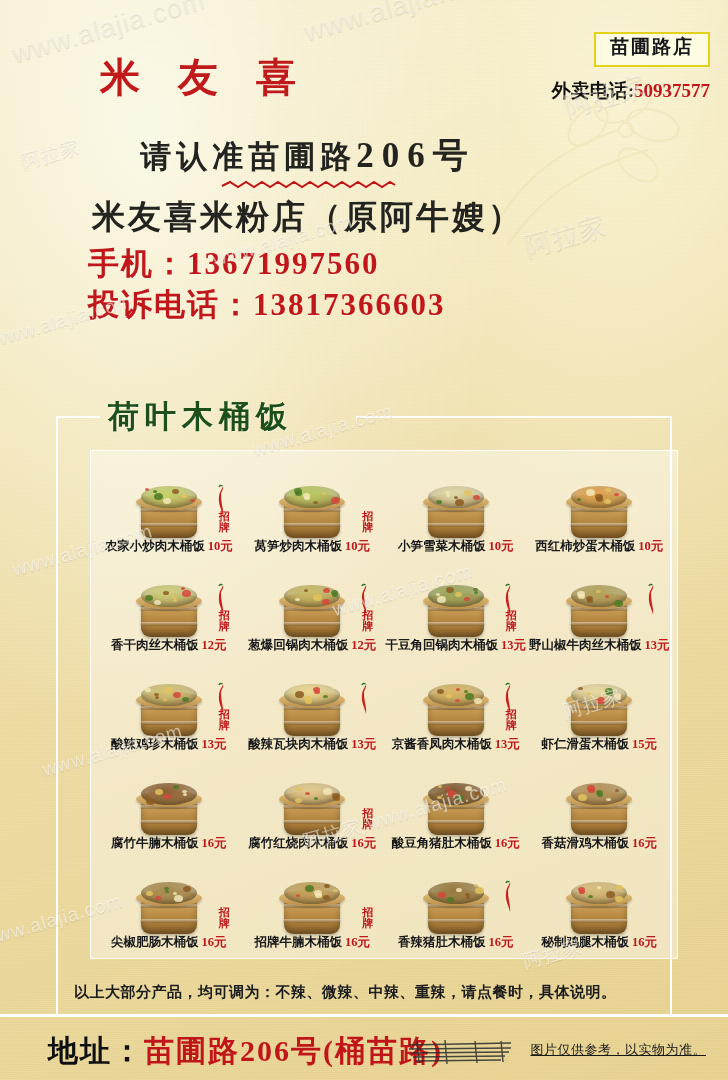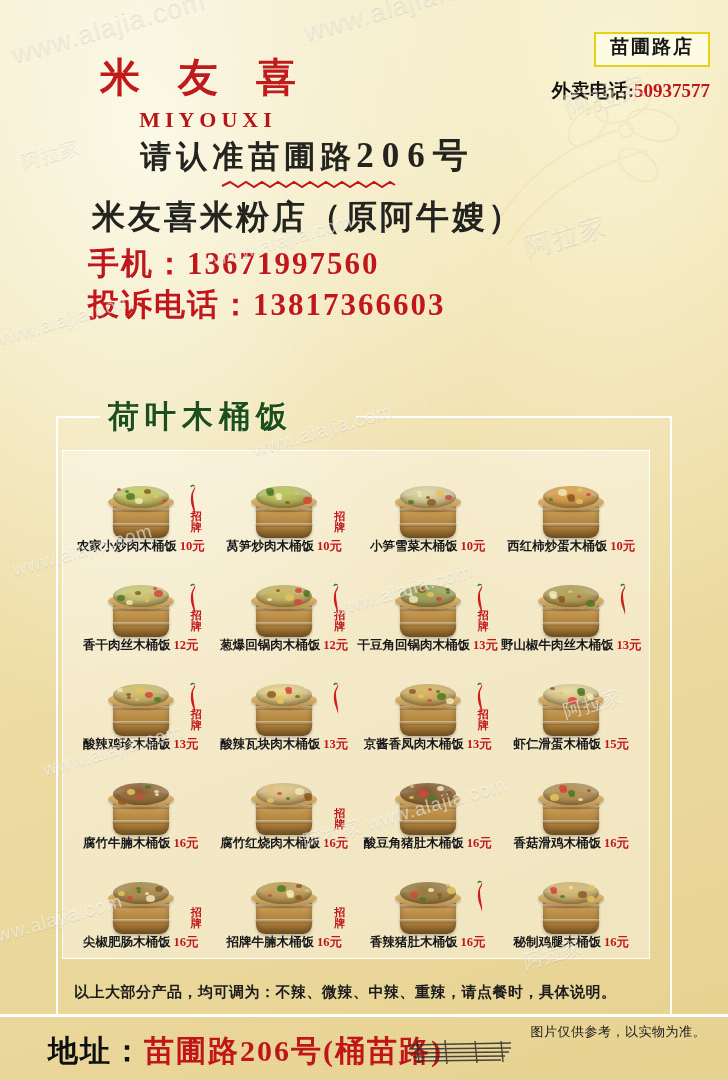--- a/index.html
+++ b/index.html
@@ -214,21 +214,21 @@
     left: 56px;
     width: 616px;
     height: 600px;
     border: 2px solid #ffffff;
     border-top: none;
     box-sizing: border-box;
   }
   .panel-inner {
     position: absolute;
     top: 34px;
-    left: 4px;
+    left: 32px;
     width: 588px;
     background: rgba(255,255,255,0.40);
     border: 1px solid rgba(255,255,255,0.85);
     box-sizing: border-box;
     padding: 8px 6px 4px;
   }
   .grid {
     display: grid;
     grid-template-columns: repeat(4, 1fr);
     row-gap: 0px;
@@ -373,25 +373,26 @@
     font-weight: bold;
     font-size: 30px;
     color: #0e0f10;
     letter-spacing: 2px;
     white-space: nowrap;
   }
   .addr .hl { color: #c0161a; }
   .disclaimer {
     position: absolute;
     right: 22px;
-    top: 6px;
+    top: 24px;
     font-family: "Liberation Serif", serif;
     font-size: 13px;
     color: #17181a;
     letter-spacing: 0.5px;
+    text-decoration: underline;
   }
   .scribble {
     position: absolute;
     left: 405px;
     top: 18px;
     width: 110px;
     height: 34px;
     z-index: 8;
   }
 </style>
@@ -428,21 +429,20 @@
     <div class="wm" style="left:300px; top:830px; transform:rotate(-16deg);">阿拉家 www.alajia.com</div>
     <div class="wm" style="left:-20px; top:930px; transform:rotate(-16deg);">www.alajia.com</div>
     <div class="wm" style="left:520px; top:950px; transform:rotate(-16deg);">阿拉家</div>
   </div>
 
   <div class="content">
 
     <div class="topbar">
       <div class="brand">
         <div class="brand-cn">米 友 喜</div>
-        <div class="brand-en">MIYOUXI</div>
       </div>
       <div class="shop-badge">苗圃路店</div>
       <div class="takeaway">
         <span>外卖电话:</span><span class="num">50937577</span>
       </div>
     </div>
 
     <div class="headline-wrap">
       <div class="headline1">
         <span>请认准苗圃路</span><span class="big">206号</span>

